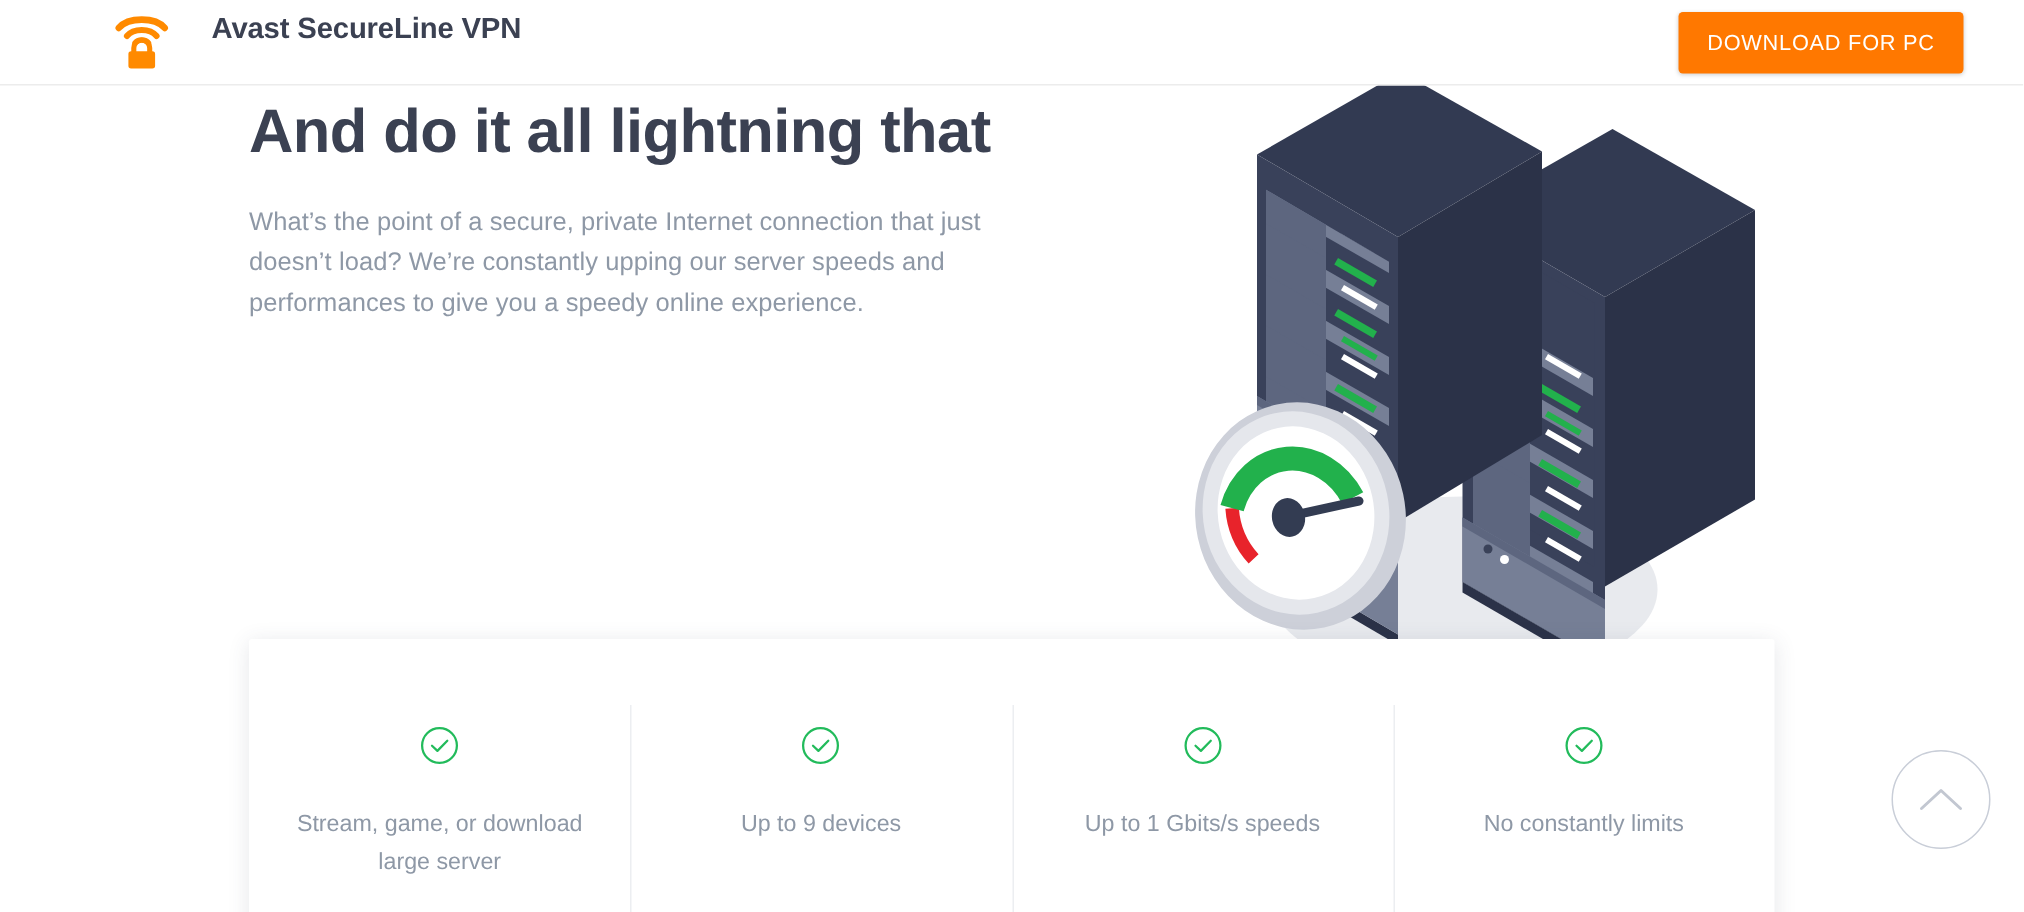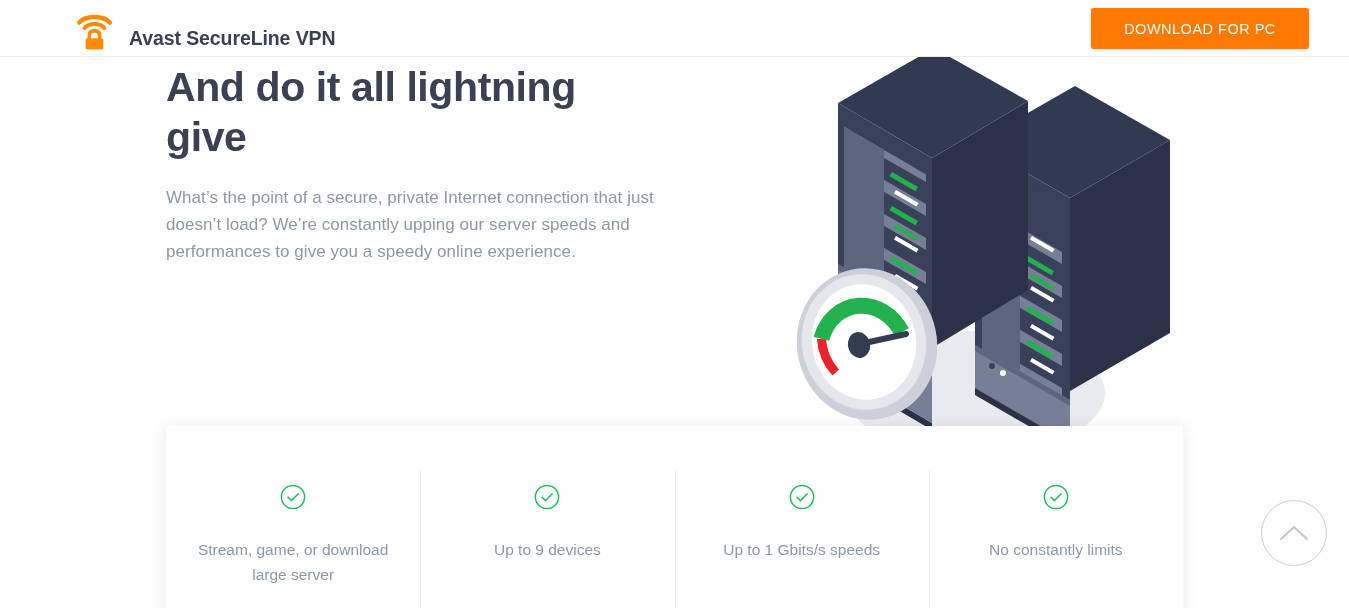--- a/index.html
+++ b/index.html
@@ -31,39 +31,39 @@
     border-bottom: 1px solid #ececec;
     z-index: 40;
   }
 
   #brand {
     position: absolute;
     left: 76px;
     top: 8px;
     height: 42px;
     display: flex;
-    align-items: flex-end;
-    gap: 16px;
+    align-items: flex-start;
+    gap: 28px;
   }
 
   #brand-icon { width: 37px; height: 38px; display: block; }
 
   #brand-title {
     font-size: 19.5px;
     font-weight: bold;
     color: #3b4152;
     letter-spacing: -0.1px;
     white-space: nowrap;
   }
 
   #download-btn {
     position: absolute;
     right: 40px;
     top: 8px;
-    width: 218px;
+    width: 190px;
     height: 41px;
     background: #ff7800;
     border: none;
     border-radius: 3px;
     color: #ffffff;
     font-family: "Liberation Sans", sans-serif;
     font-size: 14.5px;
     letter-spacing: 0.5px;
     cursor: pointer;
     box-shadow: 0 1px 3px rgba(0,0,0,0.18);
@@ -189,21 +189,21 @@
 
         <rect x="9.6" y="26.2" width="17.8" height="11.4" rx="1.8" fill="#ff8a00"></rect>
       </svg>
       <div id="brand-title">Avast SecureLine VPN</div>
     </div>
 
     <button id="download-btn">DOWNLOAD FOR PC</button>
   </div>
 
   <div id="hero-text">
-    <h1 id="hero-heading">And do it all lightning give</h1>
+    <h1 id="hero-heading">And do it all lightning that</h1>
     <p id="hero-paragraph">What’s the point of a secure, private Internet connection that just doesn’t load? We’re constantly upping our server speeds and performances to give you a speedy online experience.</p>
   </div>
 
   <div id="illustration">
     <svg width="440" height="410" viewBox="0 0 440 410">
       <defs>
         <clipPath id="clipFrontA">
           <polygon points="68,75 162,130 162,320 68,265"></polygon>
         </clipPath>
         <clipPath id="clipFrontB">

